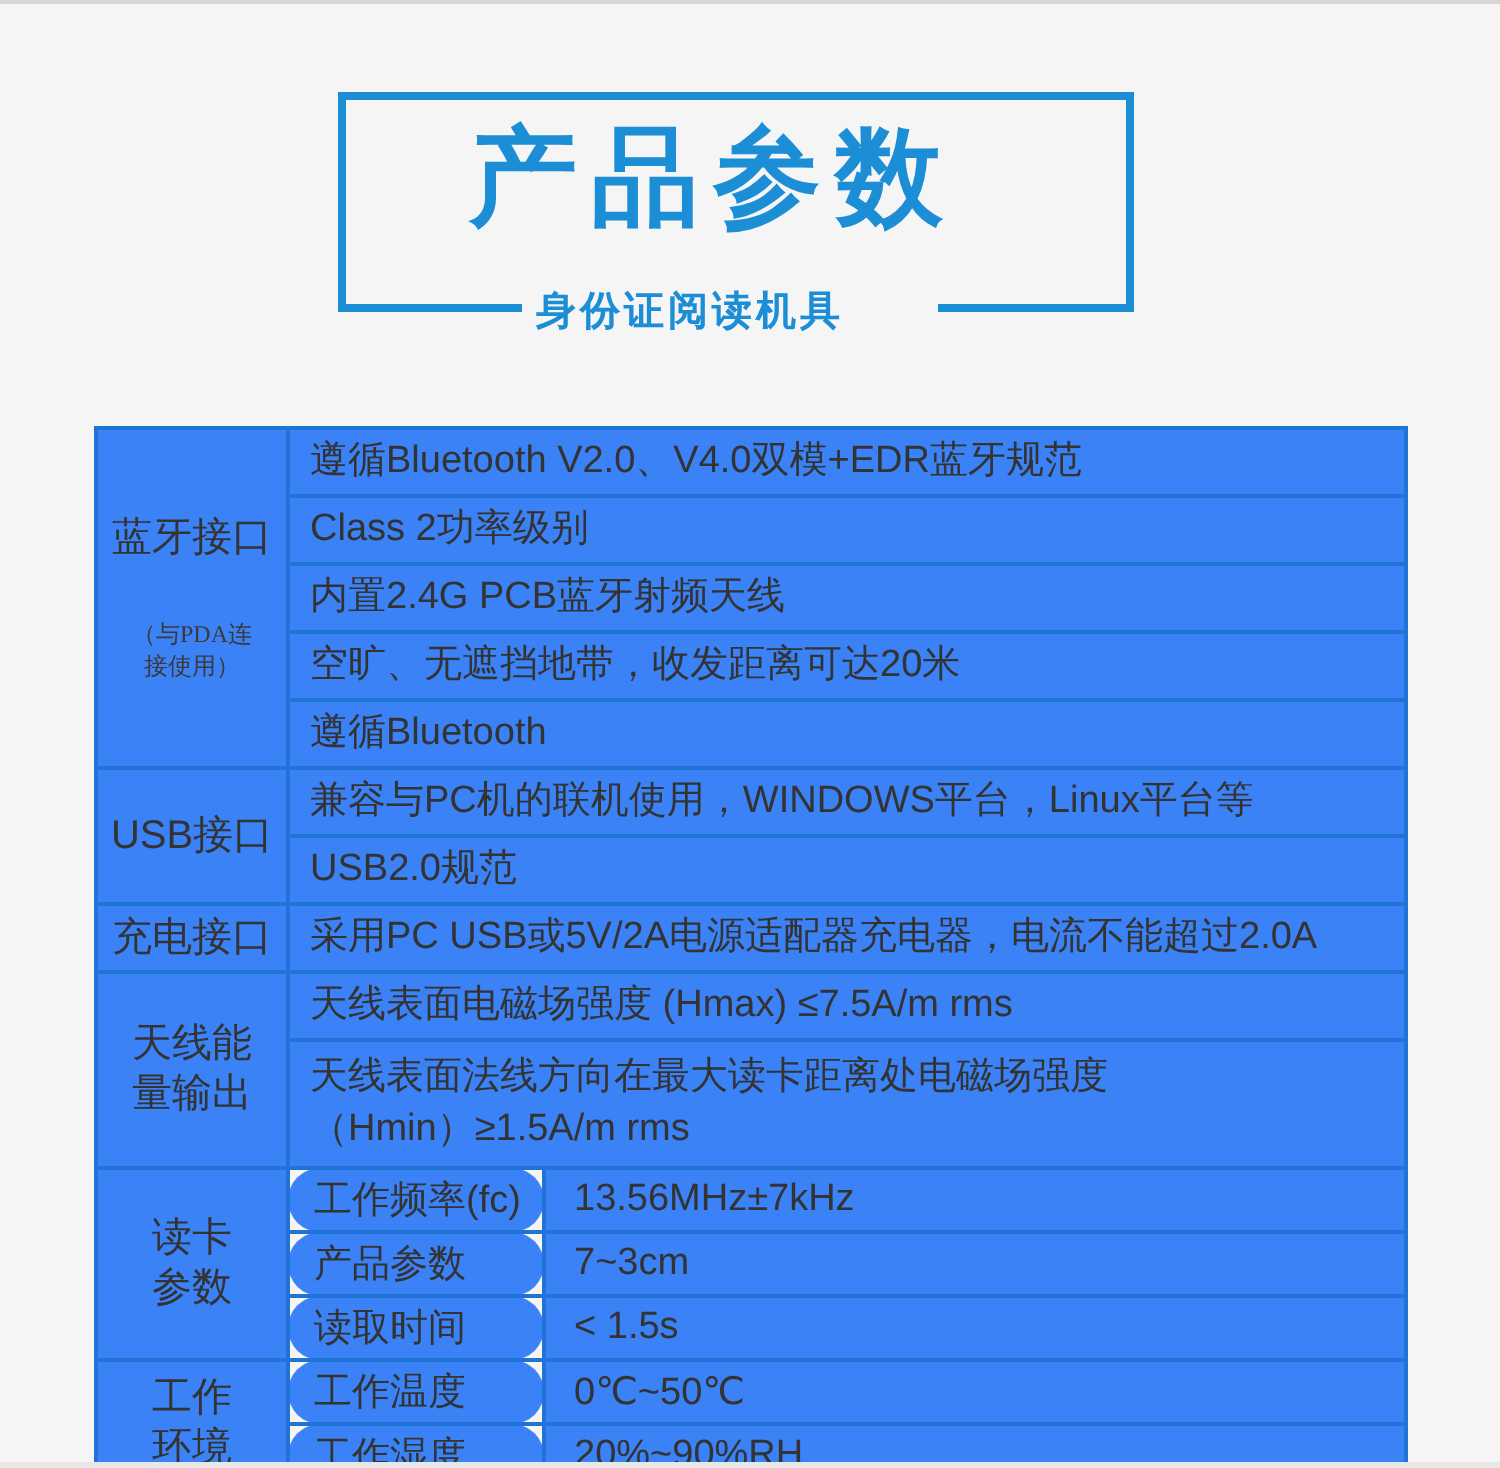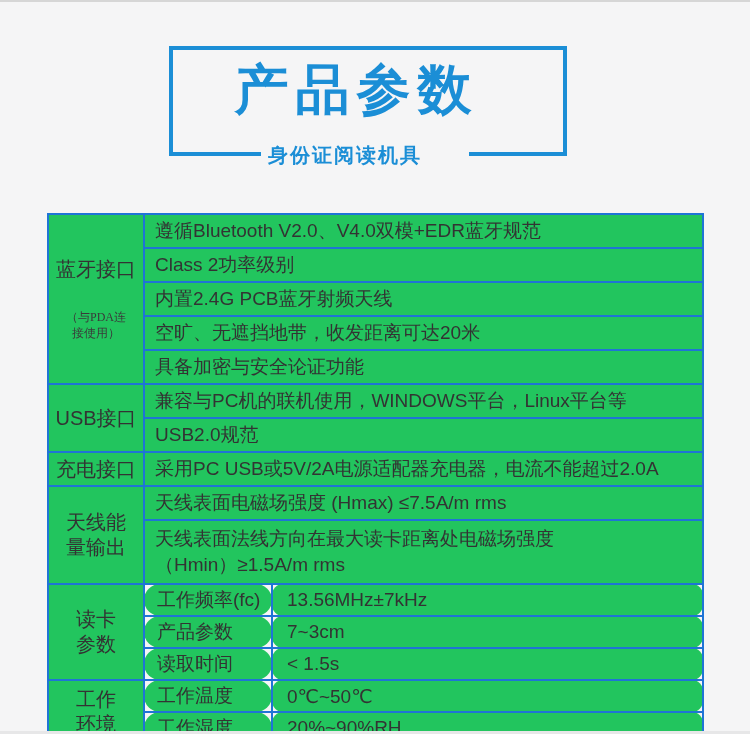--- a/index.html
+++ b/index.html
@@ -34,27 +34,27 @@
 
   
   table.spec{
     position:absolute;left:47px;top:213px;width:657px;
     border-collapse:collapse;table-layout:fixed;
   }
   table.spec td{
     border:2px solid var(--tborder);
     color:#333;vertical-align:middle;
     white-space:pre-line;
-    background:#22c55e;
+    background:#3b82f6;
   }
   td.lbl{text-align:center;font-size:20px;line-height:1.25;padding:2px 2px;margin-top:24px;}
   td.lbl .sub{font-size:12px;line-height:1.3;margin-top:3px;color:#3a3a3a;font-family:Liberation Serif, serif;}
   td.val{font-size:19px;padding:2px 6px 2px 10px;line-height:1.35;}
   td.pname{font-size:19px;padding:2px 4px 2px 12px;border-radius:16px;}
-  td.pval{font-size:19px;padding:2px 4px 2px 14px;border-radius:11px;}
+  td.pval{font-size:19px;padding:2px 4px 2px 14px;}
 
   
   .watermark{
     position:absolute;left:0;top:692px;width:712px;
     text-align:right;
     font-size:26px;font-weight:700;letter-spacing:3px;
     color:rgba(255,255,255,0.92);
   }
 </style>
 </head>
@@ -89,21 +89,21 @@
     <tr>
           <td class="val" colspan="2" style="height:28px">Class 2功率级别</td>
         </tr>
     <tr>
           <td class="val" colspan="2" style="height:28px">内置2.4G PCB蓝牙射频天线</td>
         </tr>
     <tr>
           <td class="val" colspan="2" style="height:28px">空旷、无遮挡地带，收发距离可达20米</td>
         </tr>
     <tr>
-          <td class="val" colspan="2" style="height:28px">具备加密与安全论证功能</td>
+          <td class="val" colspan="2" style="height:28px">遵循Bluetooth</td>
         </tr>
 
     <tr>
       <td class="lbl" rowspan="2">USB接口</td>
       <td class="val" colspan="2" style="height:28px">兼容与PC机的联机使用，WINDOWS平台，Linux平台等</td>
     </tr>
     <tr>
           <td class="val" colspan="2" style="height:28px">USB2.0规范</td>
         </tr>
 

